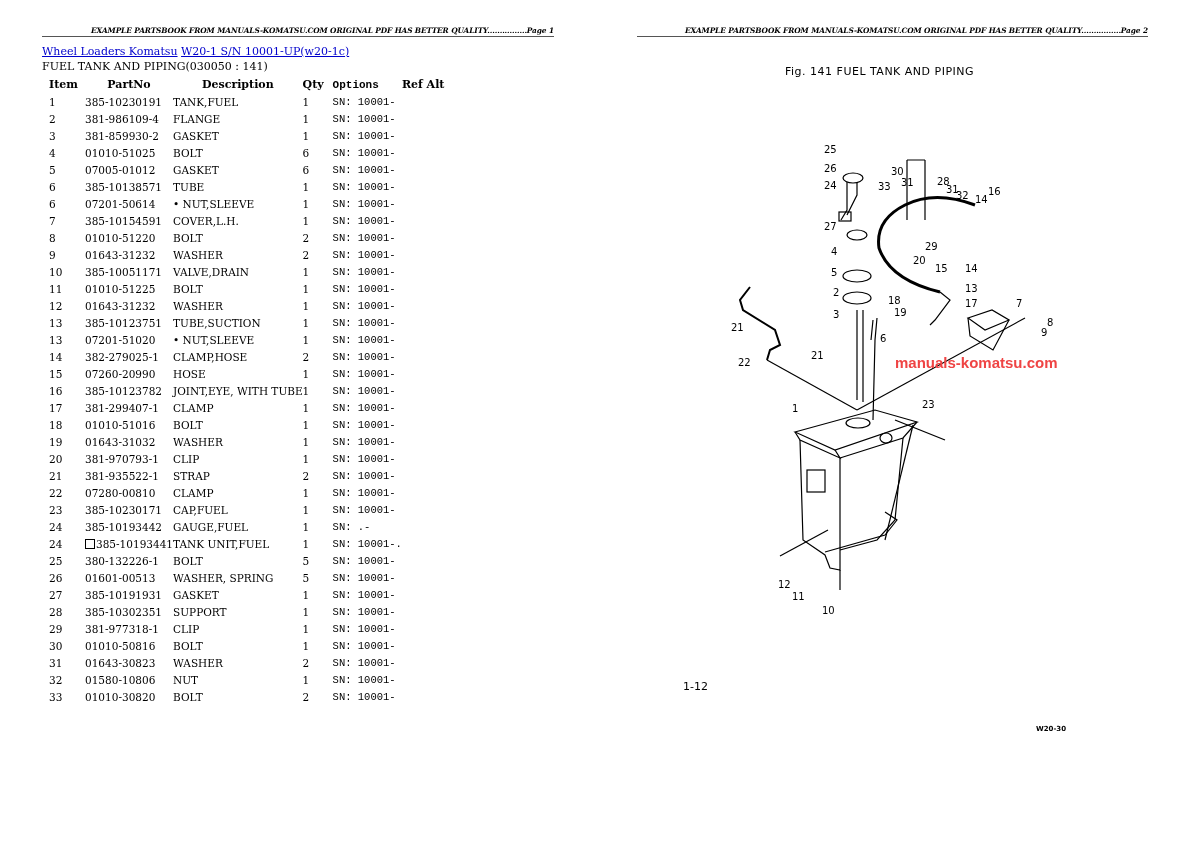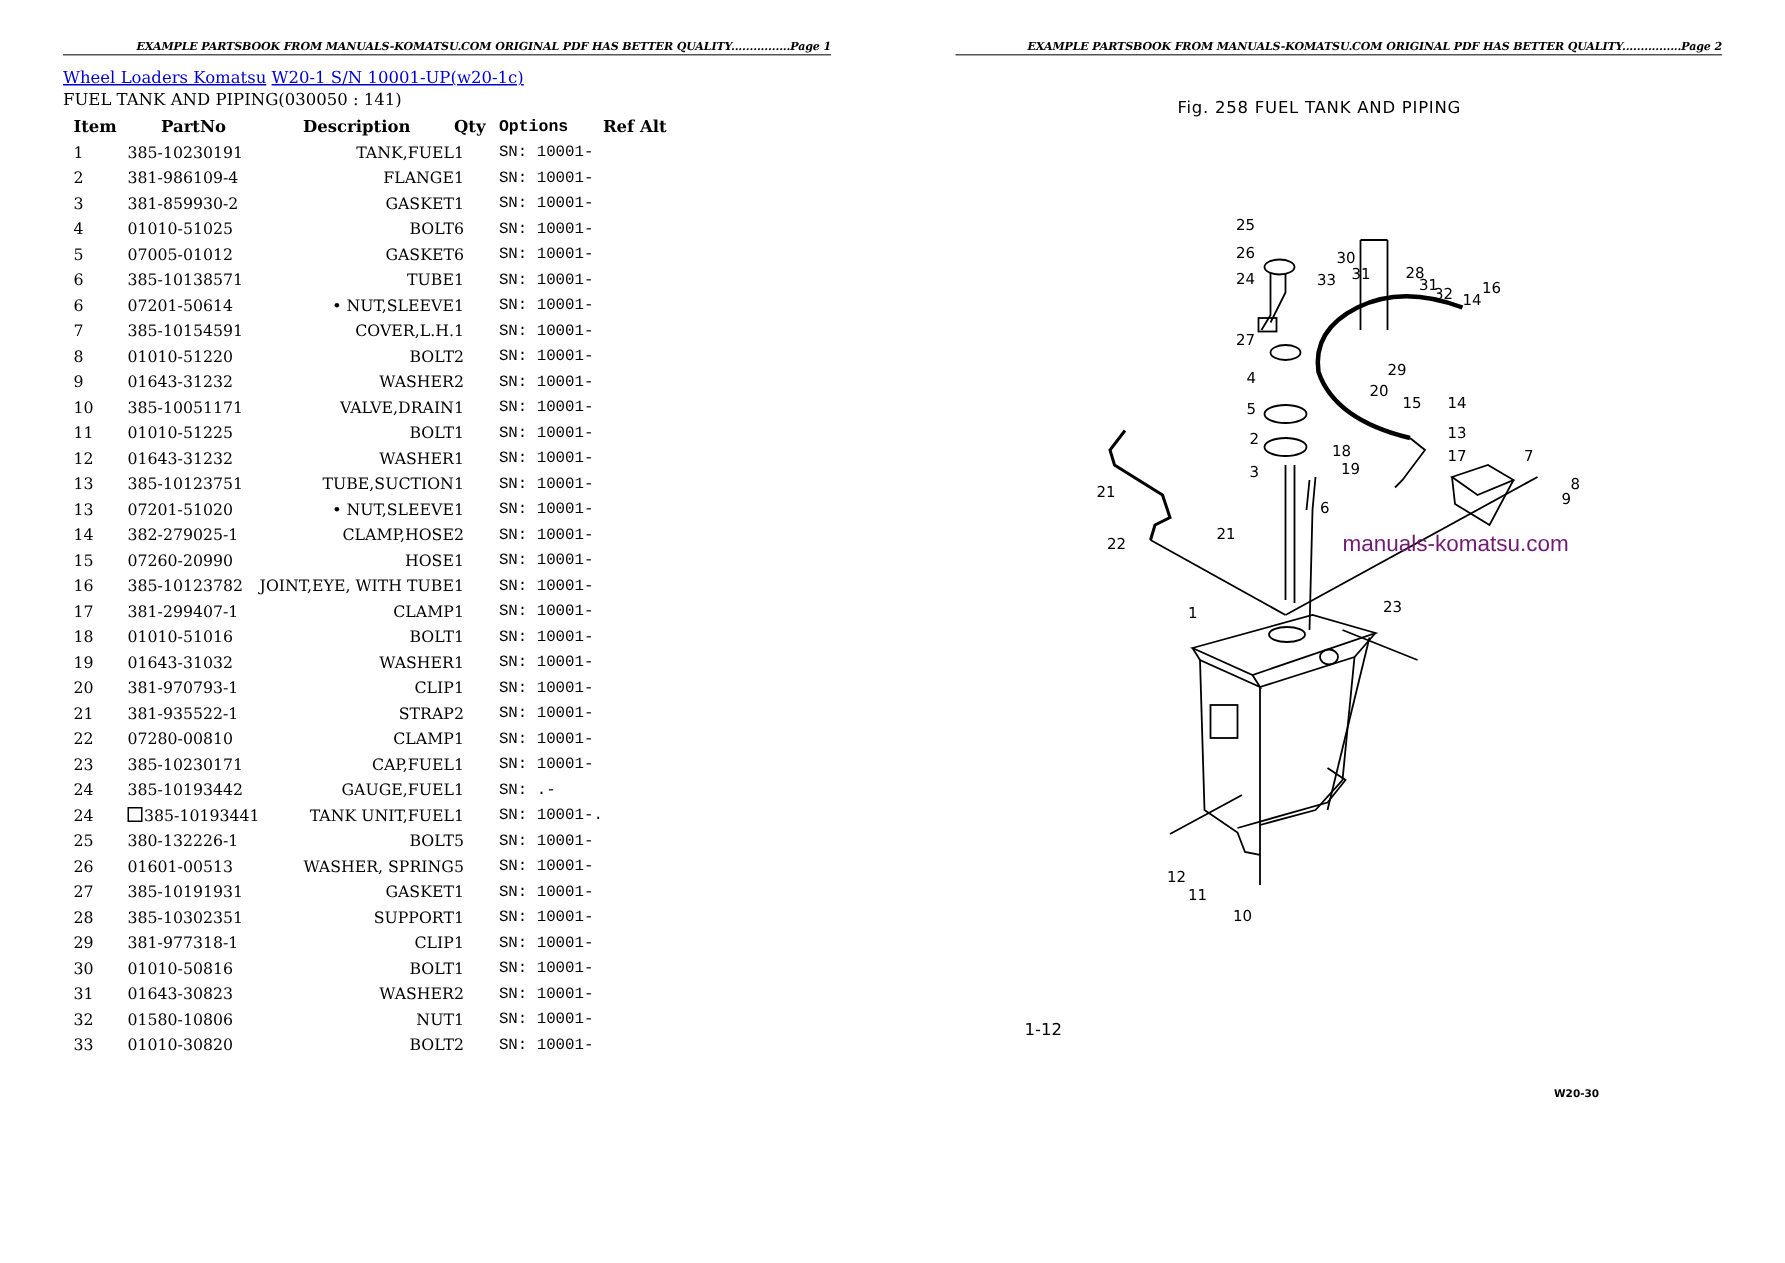--- a/index.html
+++ b/index.html
@@ -14,31 +14,31 @@
   .page-left .header-rule { left:42px; width:512px; }
   .page-right .header-rule { left:42px; width:511px; }
   .breadcrumb { position:absolute; left:42px; top:45px; font-size:11px; white-space:nowrap; }
   .breadcrumb a { color:#0000cc; text-decoration:underline; cursor:pointer; }
   .section-title { position:absolute; left:42px; top:60px; font-size:11px; white-space:nowrap; }
   table.parts { position:absolute; left:42px; top:76px; border-collapse:collapse; font-size:10.5px; }
   table.parts th { font-weight:bold; text-align:left; padding:0; height:17px; font-size:11px; }
   table.parts td { padding:0; height:17px; white-space:nowrap; }
   .c-item { width:36px; padding-left:7px !important; }
   .c-part { width:86px; }
-  .c-desc { width:126px;text-align:right; }
+  .c-desc { width:126px; }
   .c-qty { width:30px; }
   .c-opt { width:56px;font-family:Liberation Mono, monospace; }
   th.c-item { padding-left:7px !important; }
   th.c-part { text-align:center !important; }
   th.c-desc { text-align:center !important; }
   th.c-qty { text-align:left !important; }
   .box { display:inline-block; width:8px; height:8px; border:1px solid #000; margin-right:1px; vertical-align:-1px; }
   .fig-title { position:absolute; left:190px; top:65px; font-family:"DejaVu Sans", sans-serif; font-size:11px; letter-spacing:0.5px; }
   .diagram { position:absolute; left:85px; top:130px; width:500px; height:580px; }
-  .watermark { position:absolute; left:300px; top:354px; font-family:"Liberation Sans", sans-serif; font-size:15px; color:#701a75; }
+  .watermark { position:absolute; left:300px; top:354px; font-family:"Liberation Sans", sans-serif; font-size:15px; color:#ef4444;font-weight:bold; }
   .page-ref { position:absolute; left:88px; top:680px; font-family:"DejaVu Sans", sans-serif; font-size:11px; }
   .drawing-ref { position:absolute; left:441px; top:677px; font-family:"DejaVu Sans", sans-serif; font-size:7px; font-weight:bold;margin-top:48px; }
 </style>
 </head>
 <body>
 
 <div class="page page-left">
   <div class="page-header">EXAMPLE PARTSBOOK FROM MANUALS-KOMATSU.COM ORIGINAL PDF HAS BETTER QUALITY................Page 1</div>
   <div class="header-rule"></div>
 
@@ -349,21 +349,21 @@
           <td class="c-opt"><span>SN: 10001-</span></td>
           <td class="c-ref"><span></span></td>
         </tr>
       </tbody>
   </table>
 </div>
 
 <div class="page page-right">
   <div class="page-header">EXAMPLE PARTSBOOK FROM MANUALS-KOMATSU.COM ORIGINAL PDF HAS BETTER QUALITY................Page 2</div>
   <div class="header-rule"></div>
-  <div class="fig-title">Fig. 258   FUEL TANK AND PIPING</div>
+  <div class="fig-title">Fig. 141   FUEL TANK AND PIPING</div>
 
   <svg class="diagram" viewBox="85 130 500 580" width="500" height="580" style="left:85px;top:130px;">
     <g fill="none" stroke="#000" stroke-width="1.2">
 
       <path d="M200 432 L280 410 L322 422 L240 450 Z"></path>
       <path d="M200 432 L205 440 L245 458 L240 450"></path>
       <path d="M205 440 L208 540 L230 555 L235 568 L245 570 L245 458"></path>
       <path d="M245 458 L308 438 L322 422"></path>
       <path d="M308 438 L300 520 L282 540 L245 550"></path>
       <path d="M318 425 L290 540"></path>

